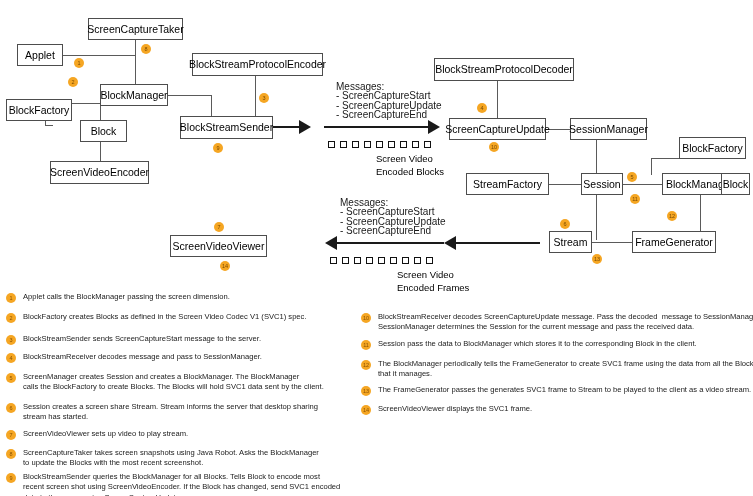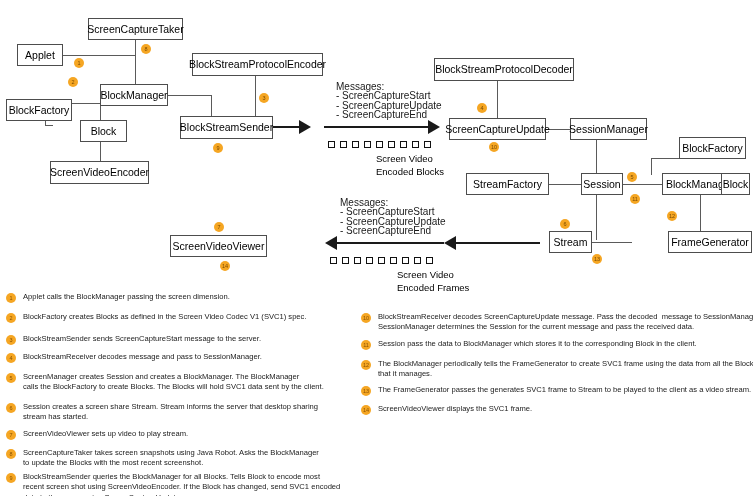--- a/index.html
+++ b/index.html
@@ -294,21 +294,21 @@
   </div>
 
   <div class="box big" style="left:721px; top:173px; width:29px; height:22px;">
     <span>Block</span>
   </div>
 
   <div class="box big" style="left:549px; top:231px; width:43px; height:22px;">
     <span>Stream</span>
   </div>
 
-  <div class="box big" style="left:632px; top:231px; width:84px; height:22px;margin-left:36px;">
+  <div class="box big" style="left:632px; top:231px; width:84px; height:22px;">
     <span>FrameGenerator</span>
   </div>
 
   <div class="badge" style="left:477px; top:103px;">4</div>
   <div class="badge" style="left:489px; top:142px;">10</div>
   <div class="badge" style="left:627px; top:172px;">5</div>
   <div class="badge" style="left:630px; top:194px;">11</div>
   <div class="badge" style="left:667px; top:211px;">12</div>
   <div class="badge" style="left:560px; top:219px;">6</div>
   <div class="badge" style="left:592px; top:254px;">13</div>

